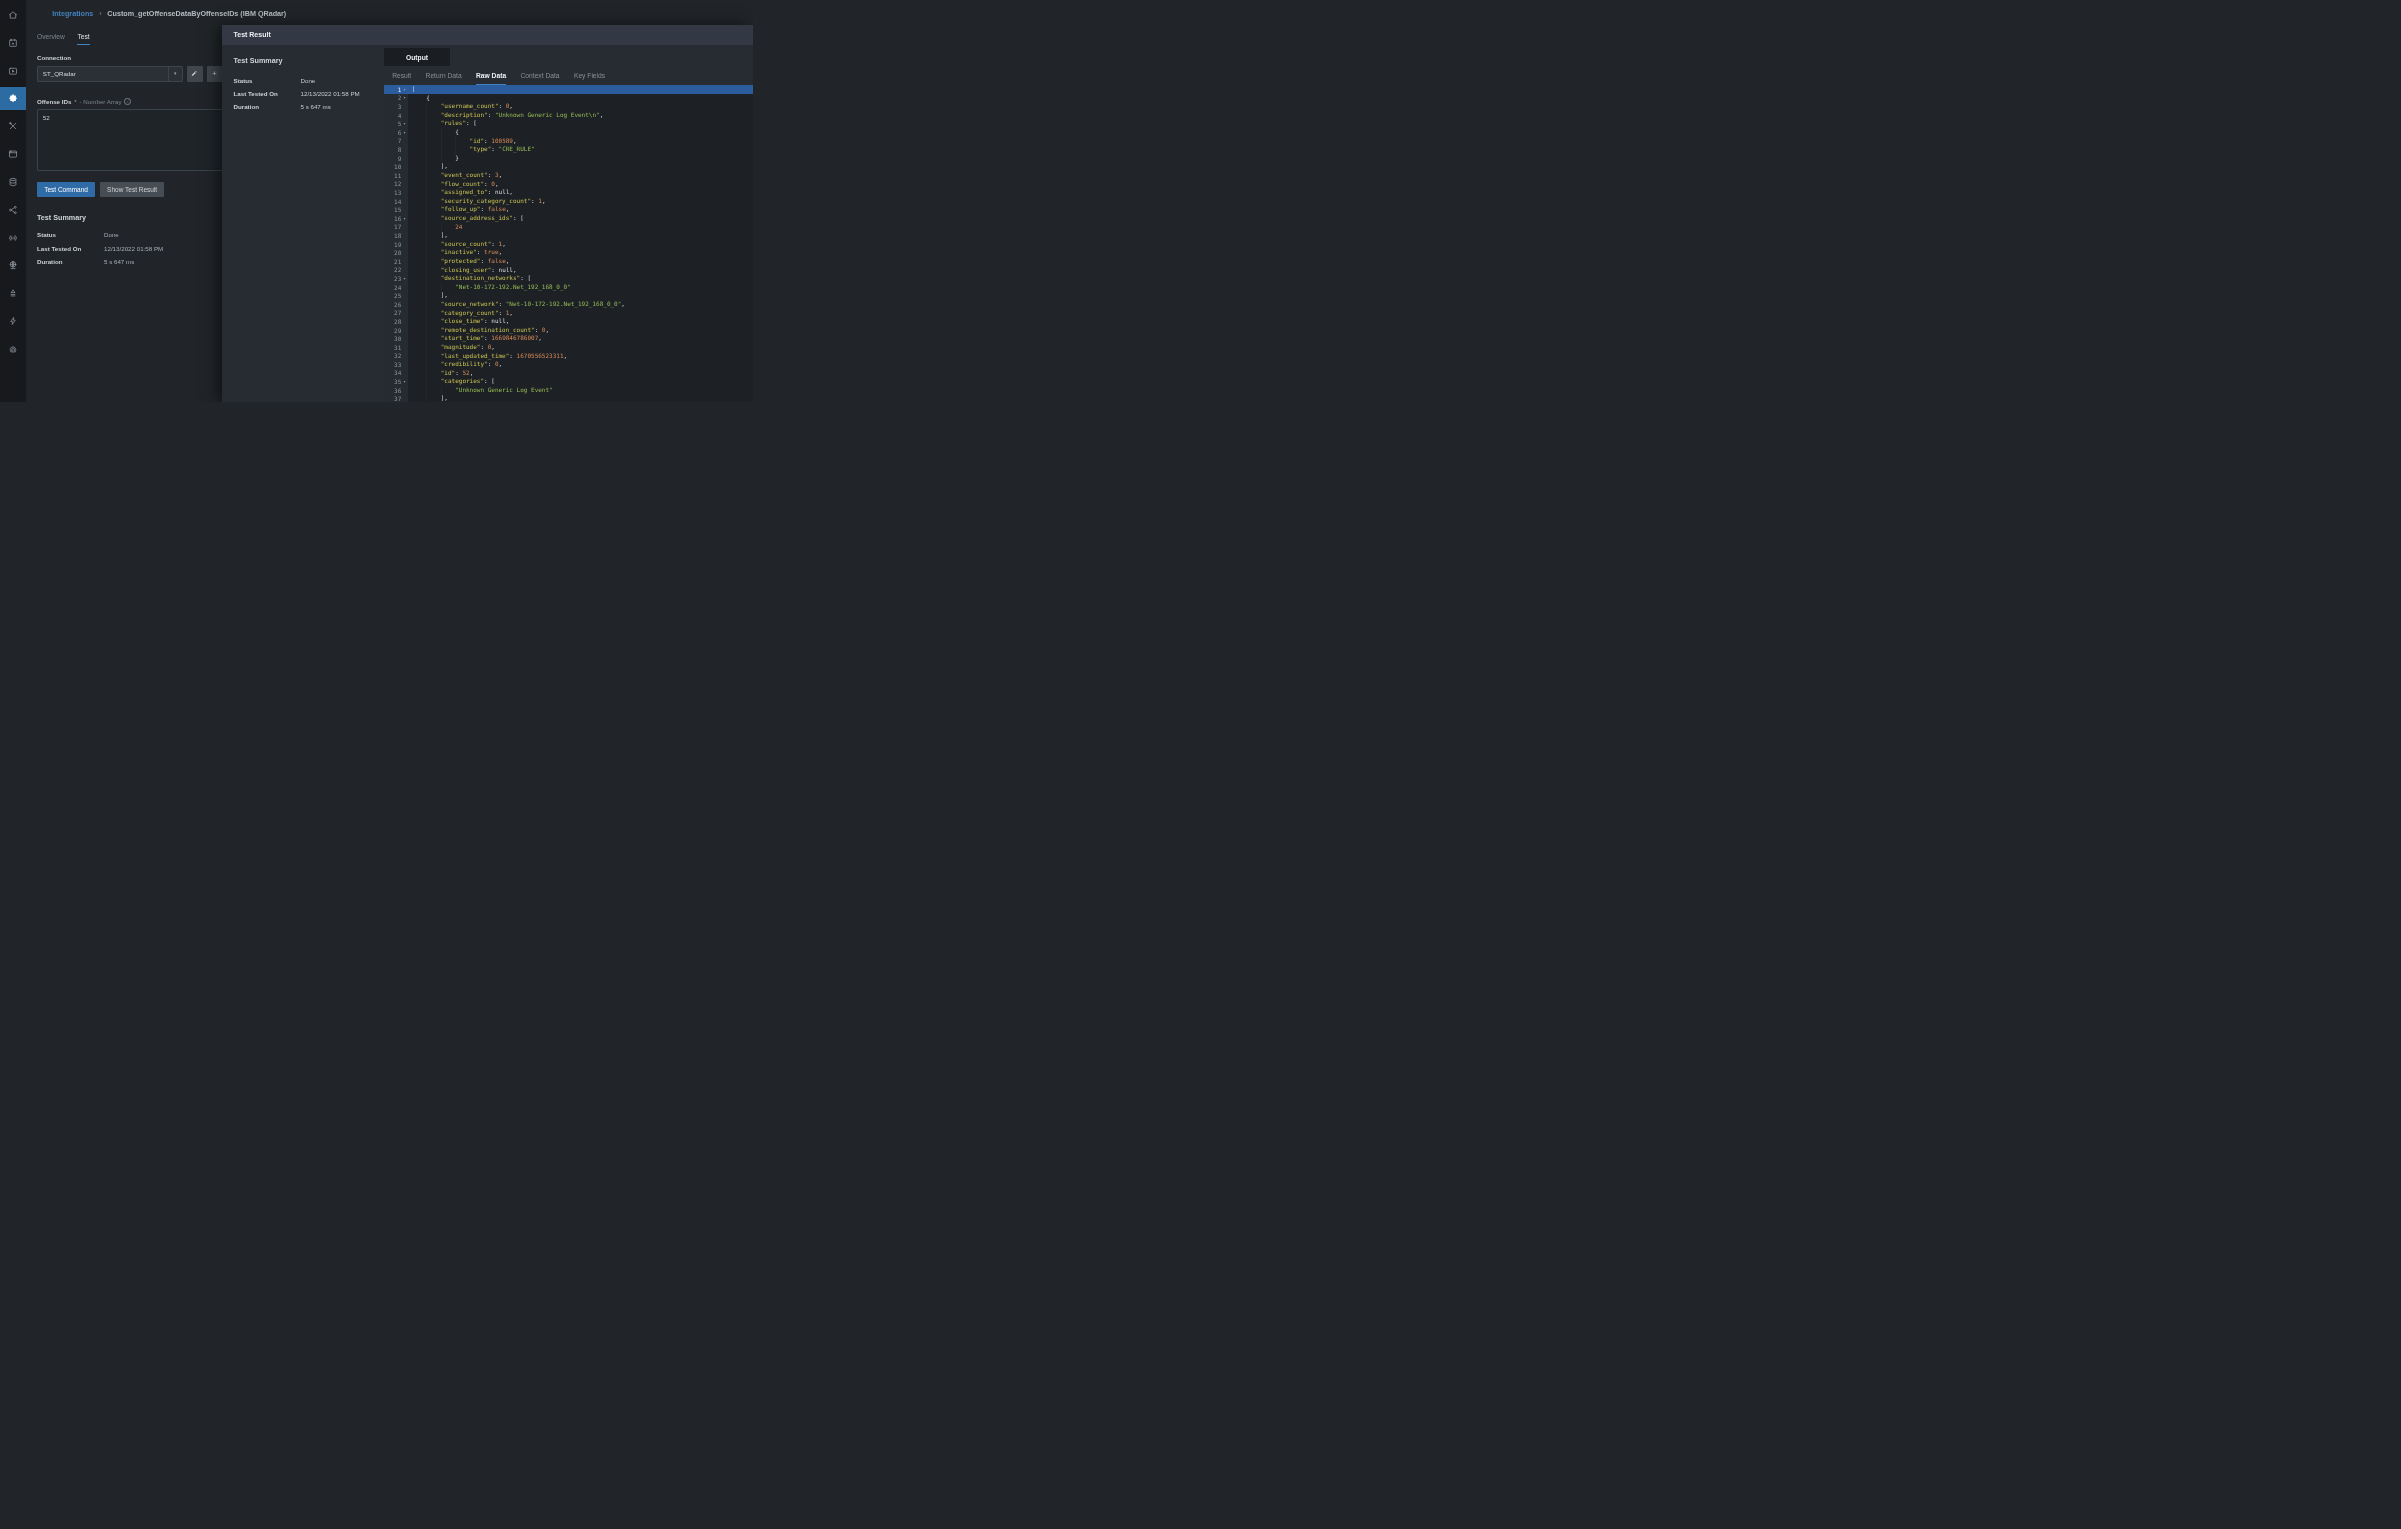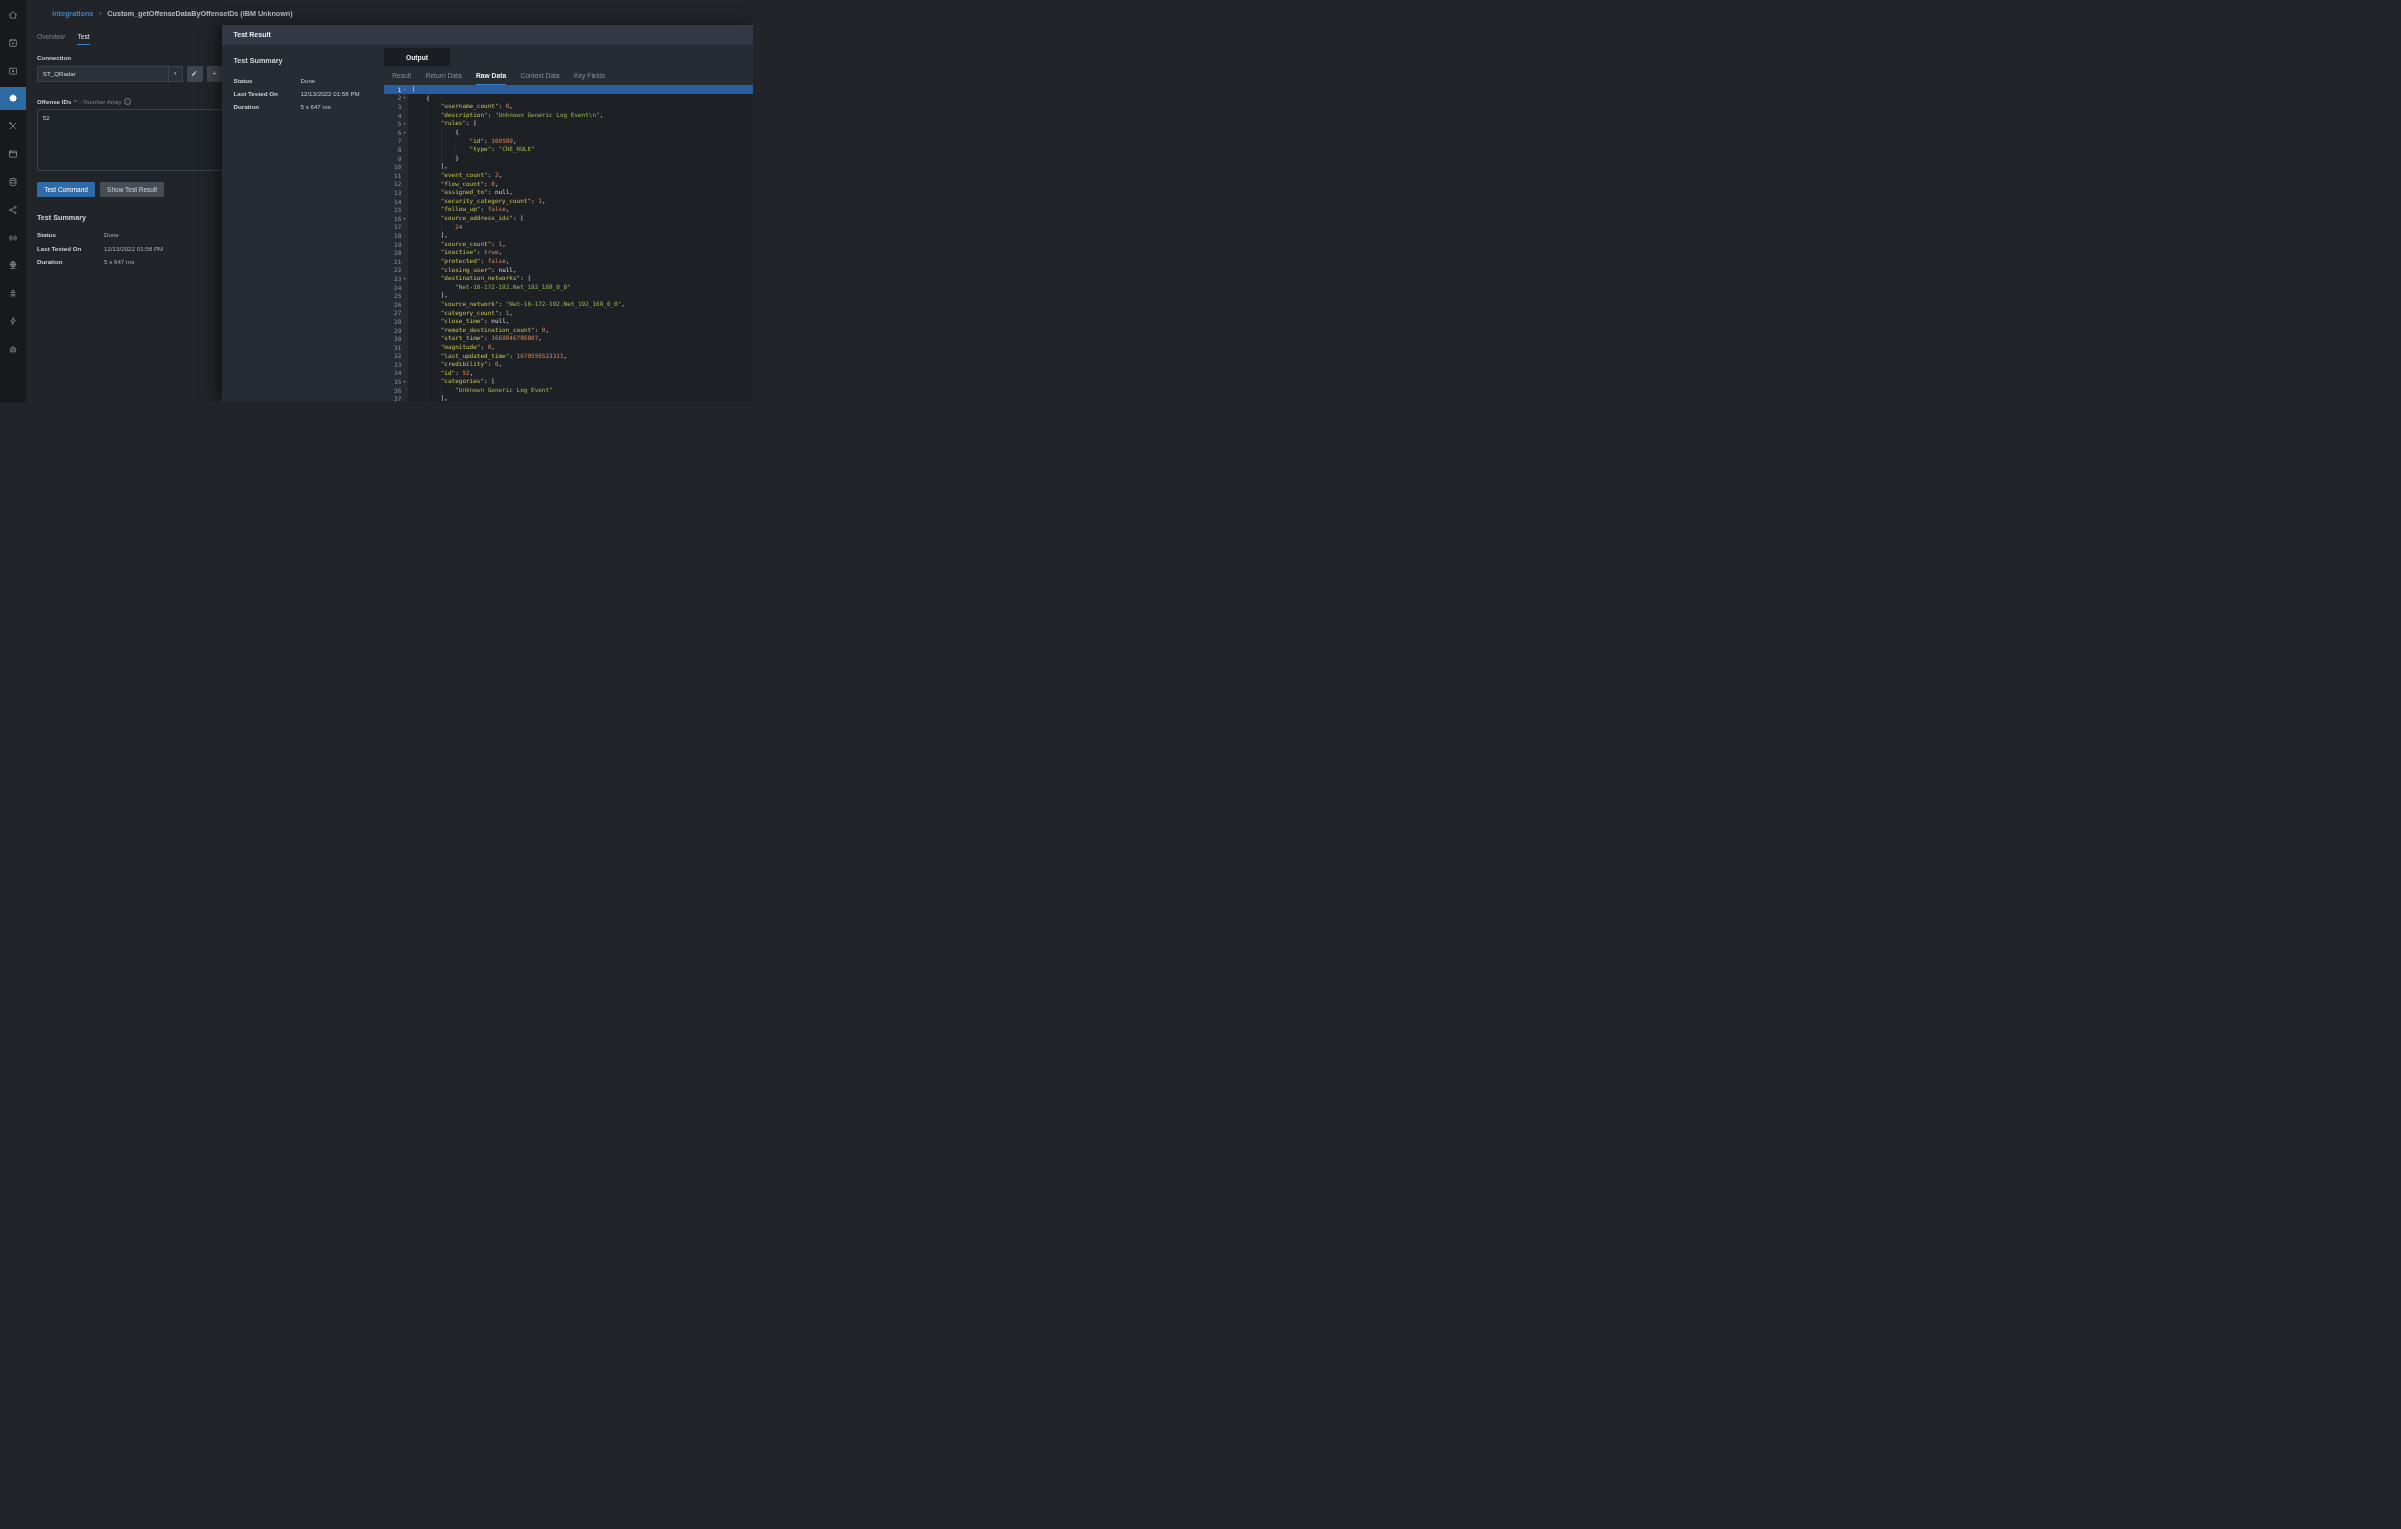--- a/index.html
+++ b/index.html
@@ -232,21 +232,21 @@
           <path d="M9.5 19.5c-1-2-1.3-4-1-6.5a3.6 3.6 0 0 1 7-.5c.3 2.3 0 4.7-.8 7"></path>
           <path d="M12.2 19.8c-.5-2-.7-4-.5-6"></path>
         </svg>
       </span>
   </div>
 </div>
 
 <div class="topbar">
   <span class="crumb-parent">Integrations</span>
   <span class="crumb-sep">›</span>
-  <span class="crumb-current">Custom_getOffenseDataByOffenseIDs (IBM Unknown)</span>
+  <span class="crumb-current">Custom_getOffenseDataByOffenseIDs (IBM QRadar)</span>
 </div>
 
 <div class="content">
   <div class="tabs">
       <div class="tab">Overview</div>
       <div class="tab active">Test</div>
     </div>
 
   <div class="field-label conn-label">Connection</div>
   <div class="select-row">

